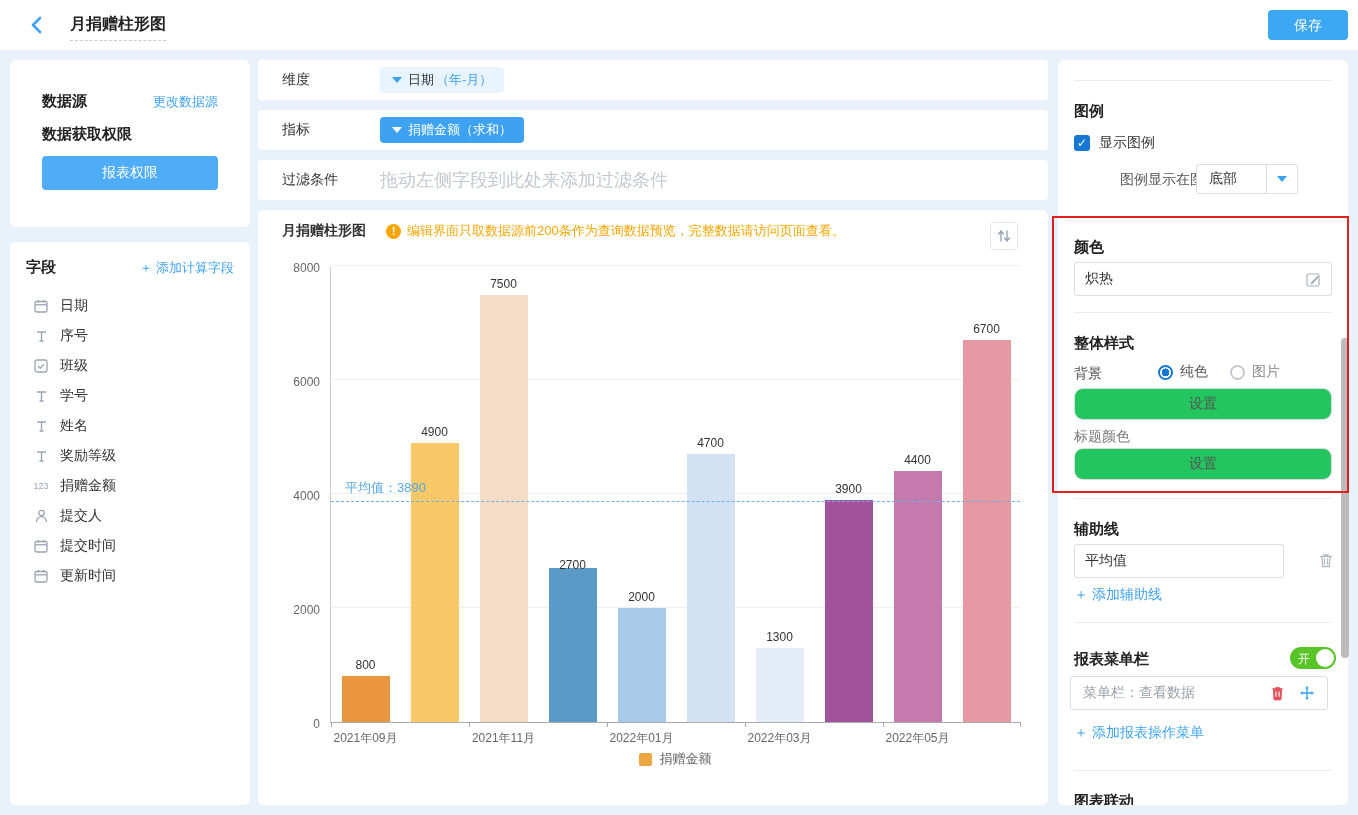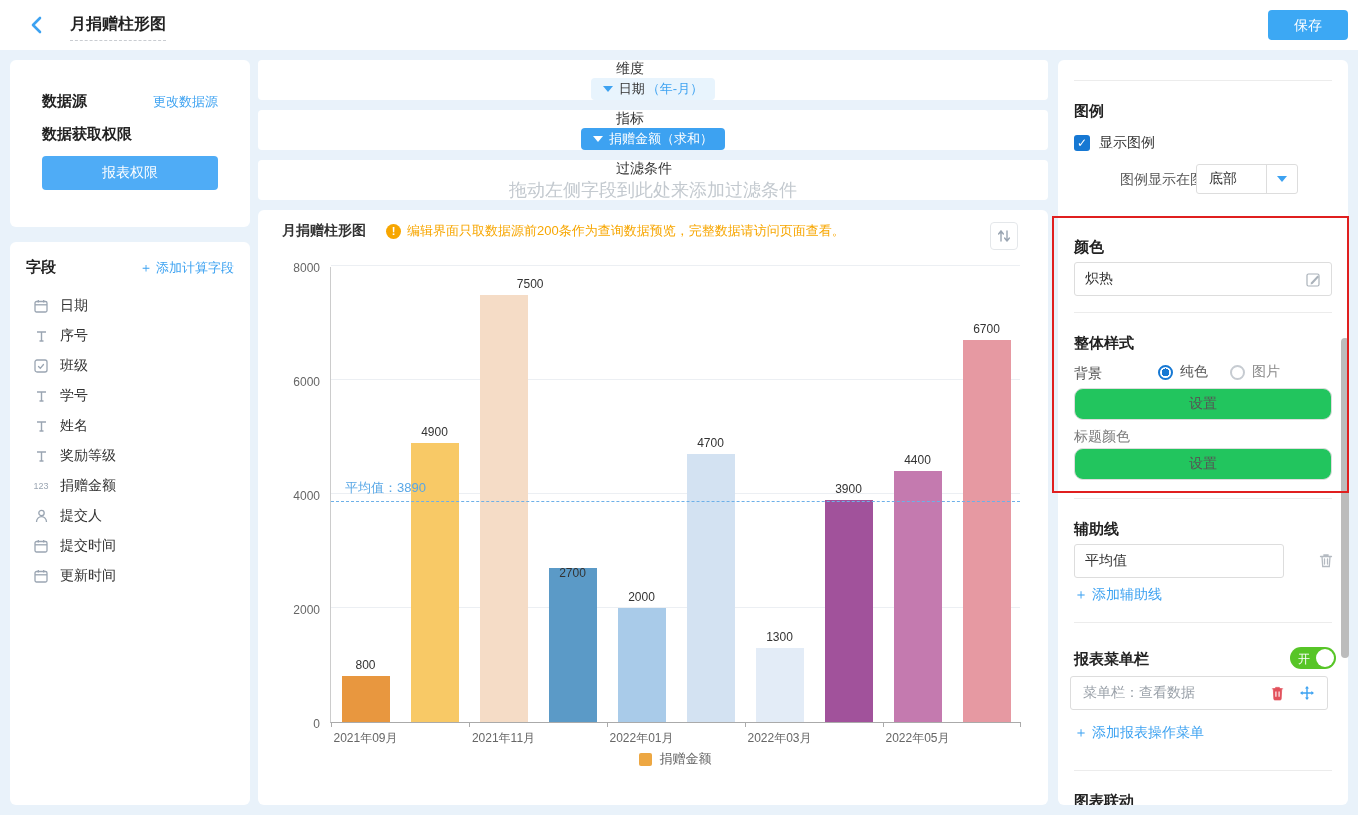--- a/index.html
+++ b/index.html
@@ -17,21 +17,21 @@
   
   .panel-head { display:flex; justify-content:space-between; align-items:center; }
   .h-bold { font-size:15px; font-weight:bold; color:#222; }
   .blue-link { font-size:13px; color:#3da2f1; cursor:pointer; }
   .ds-item { margin-top:12px; height:36px; background:#f4f6f8; border-radius:3px; display:flex; align-items:center; padding-left:12px; font-size:14px; color:#333; gap:8px; }
   .perm-btn { margin-top:12px; width:100%; height:34px; background:#4facf6; border:none; border-radius:4px; color:#fff; font-size:14px; cursor:pointer; }
   .field-row { height:30px; display:flex; align-items:center; gap:10px; font-size:14px; color:#333; padding-left:6px; cursor:pointer; }
   .field-ico { width:18px; height:16px; display:flex; align-items:center; justify-content:center; color:#9aa5b2; font-size:11px; flex:none; }
 
   
-  .cfg-row { position:absolute; left:258px; width:790px; height:40px; background:#fff; border-radius:4px; display:flex; align-items:center;flex-direction:column; }
+  .cfg-row { position:absolute; left:258px; width:790px; height:40px; background:#fff; border-radius:4px; display:flex; align-items:center; }
   .cfg-label { width:122px; padding-left:24px; font-size:14px; color:#333; flex:none; }
   .chip { height:26px; border-radius:4px; display:flex; align-items:center; gap:6px; padding:0 12px; font-size:13px; cursor:pointer; }
   .chip-dim { background:#e8f4fd; color:#333; }
   .chip-met { background:#3da2f1; color:#fff; }
   .caret-dn { width:0; height:0; border-left:5px solid transparent; border-right:5px solid transparent; border-top:6px solid #3da2f1; }
   .caret-dn.white { border-top-color:#fff; }
   .placeholder { font-size:18px; color:#c3c9cf; }
 
   
   .chart-card { left:258px; top:210px; width:790px; height:595px; overflow:hidden; }
@@ -237,23 +237,23 @@
   <div class="plot" id="plot">
       <div class="gridline" style="bottom: 114px;"></div>
       <div class="gridline" style="bottom: 228px;"></div>
       <div class="gridline" style="bottom: 342px;"></div>
       <div class="gridline" style="bottom: 456px;"></div>
       <div class="bar" style="left: 10.5px; height: 45.6px; background: rgb(232, 151, 63);"></div>
       <div class="bar-val" style="left: -5.5px; top: 391.4px;">800</div>
       <div class="bar" style="left: 79.5px; height: 279.3px; background: rgb(248, 201, 102);"></div>
       <div class="bar-val" style="left: 63.5px; top: 157.7px;">4900</div>
       <div class="bar" style="left: 148.5px; height: 427.5px; background: rgb(245, 220, 198);"></div>
-      <div class="bar-val" style="left: 132.5px; top: 9.5px; text-align: right;">7500</div>
+      <div class="bar-val" style="left: 132.5px; top: 9.5px;">7500</div>
       <div class="bar" style="left: 217.5px; height: 153.9px; background: rgb(91, 154, 199);"></div>
-      <div class="bar-val" style="left: 201.5px; top: 299px;">2700</div>
+      <div class="bar-val" style="left: 201.5px; top: 291px;">2700</div>
       <div class="bar" style="left: 286.5px; height: 114px; background: rgb(169, 203, 233);"></div>
       <div class="bar-val" style="left: 270.5px; top: 323px;">2000</div>
       <div class="bar" style="left: 355.5px; height: 267.9px; background: rgb(211, 226, 242);"></div>
       <div class="bar-val" style="left: 339.5px; top: 169.1px;">4700</div>
       <div class="bar" style="left: 424.5px; height: 74.1px; background: rgb(227, 236, 247);"></div>
       <div class="bar-val" style="left: 408.5px; top: 362.9px;">1300</div>
       <div class="bar" style="left: 493.5px; height: 222.3px; background: rgb(161, 82, 155);"></div>
       <div class="bar-val" style="left: 477.5px; top: 214.7px;">3900</div>
       <div class="bar" style="left: 562.5px; height: 250.8px; background: rgb(196, 122, 175);"></div>
       <div class="bar-val" style="left: 546.5px; top: 186.2px;">4400</div>

